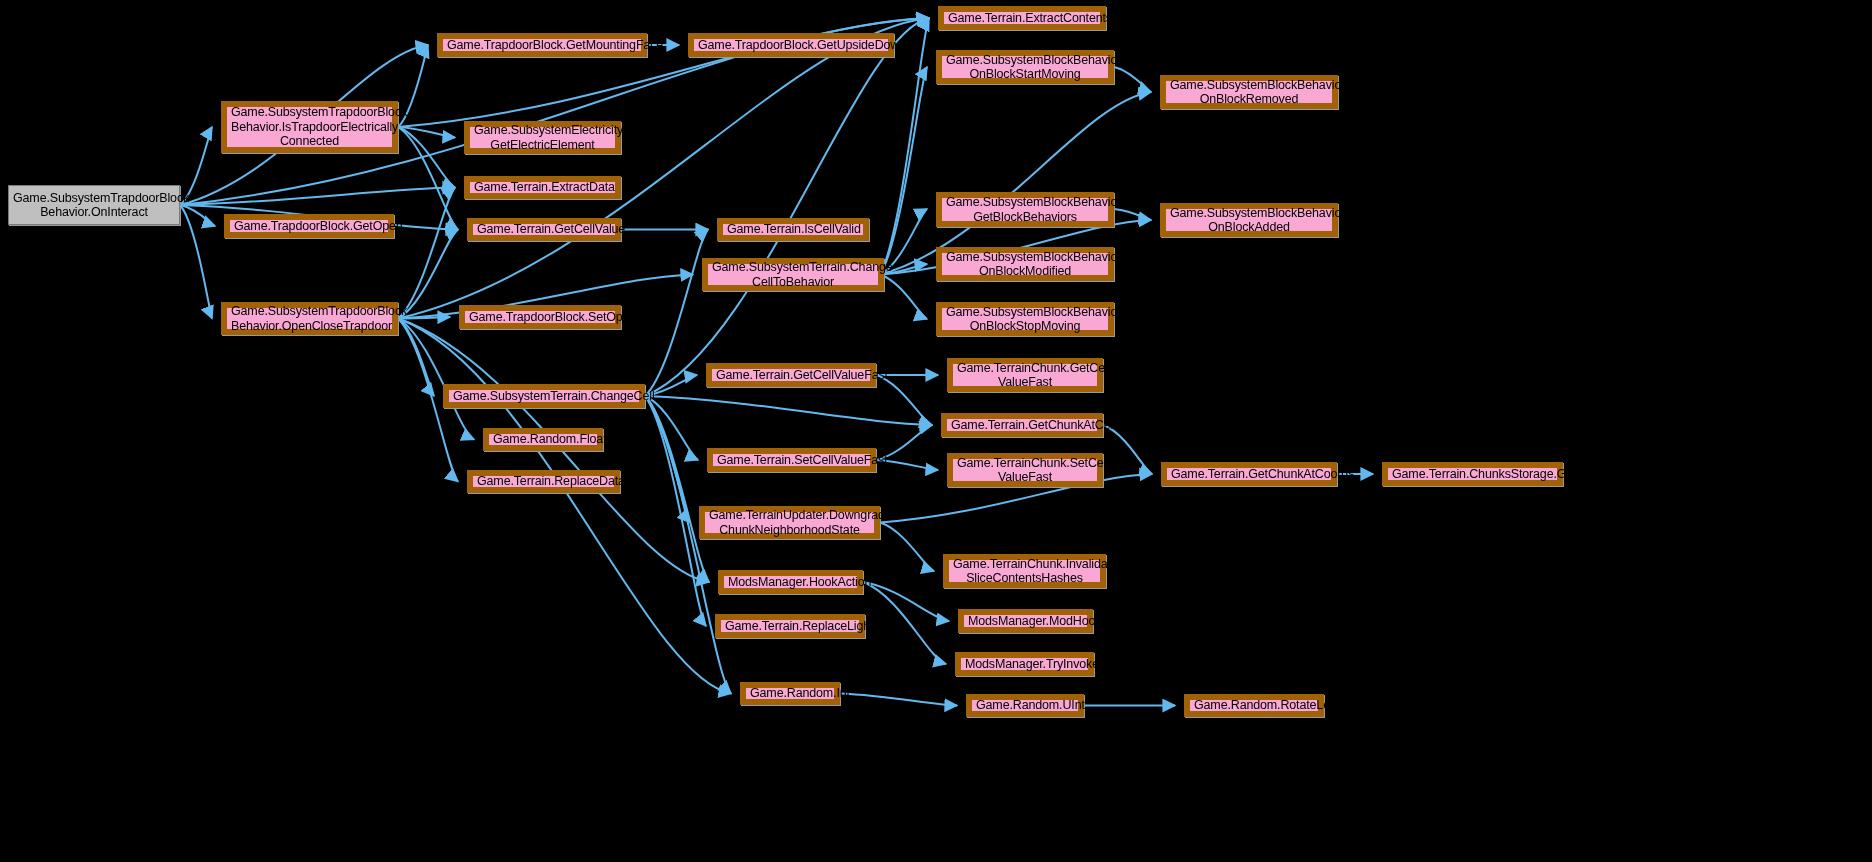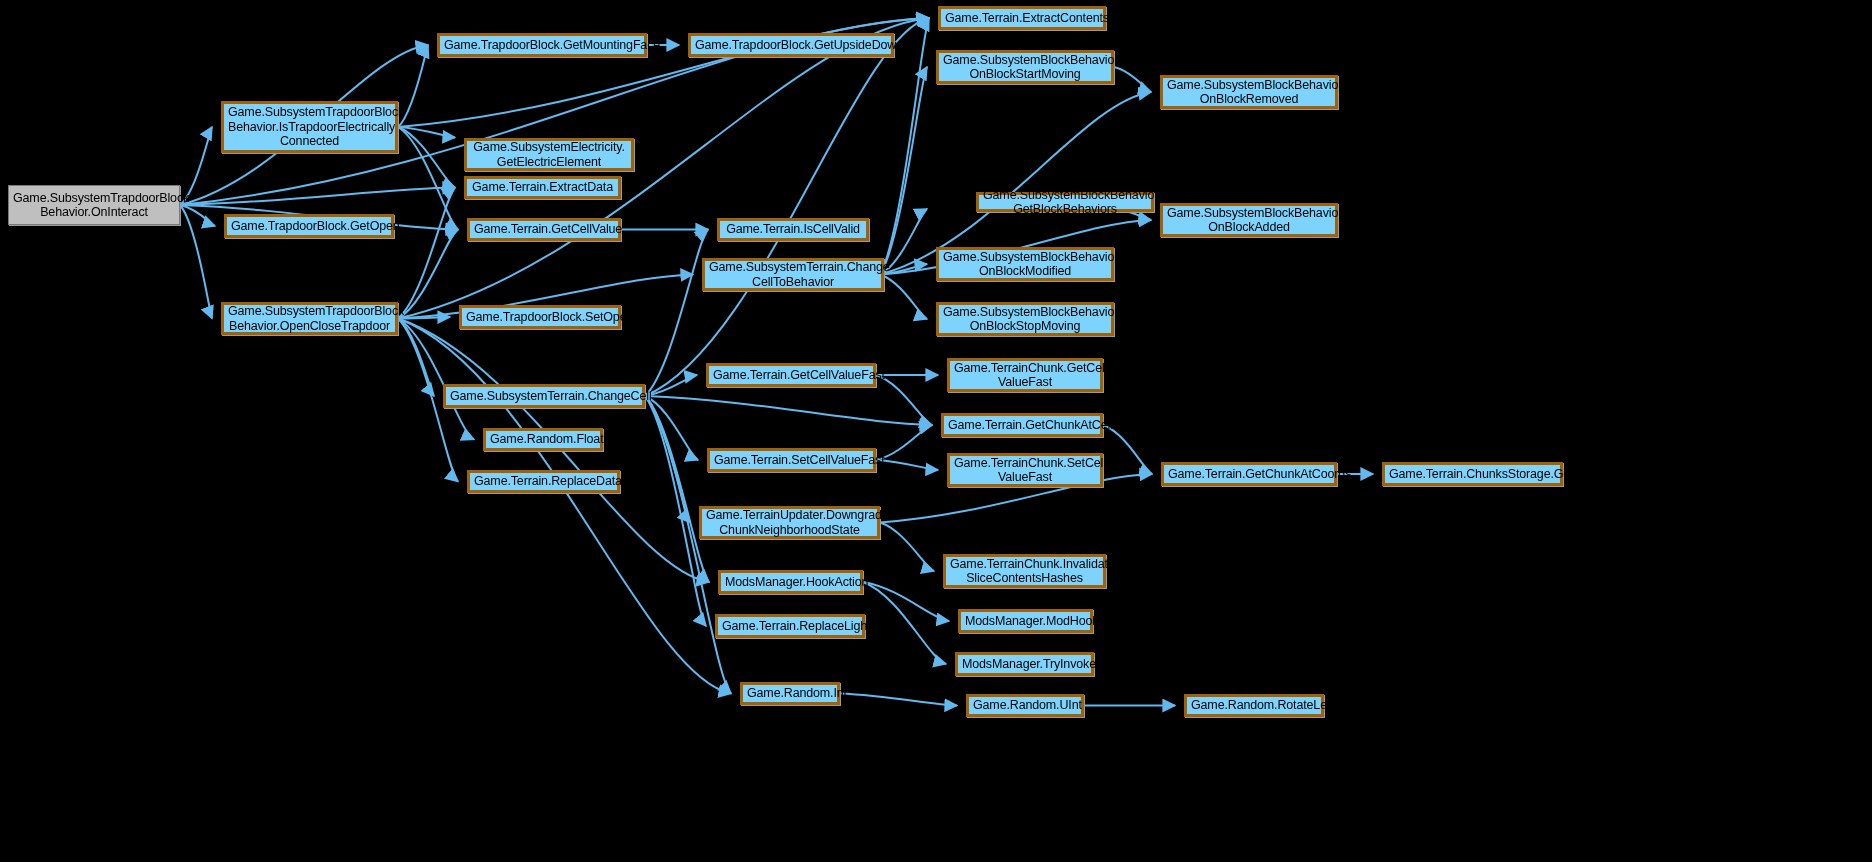--- a/index.html
+++ b/index.html
@@ -19,22 +19,22 @@
     position: absolute;
     left: 0;
     top: 0;
     width: 1872px;
     height: 862px;
     pointer-events: none;
   }
   .node {
     position: absolute;
     box-sizing: border-box;
-    background: #7dd3fc;
-    border: 3px solid #a16207;
+    background: #f9a8d4;
+    border: 6px solid #a16207;
     box-shadow: 1px 1px 0 0 #9a9a9a;
     color: #000000;
     font-size: 12.5px;
     line-height: 14.5px;
     display: flex;
     align-items: center;
     justify-content: center;
     text-align: center;
     padding: 1px 4px;
     letter-spacing: -0.15px;
@@ -120,42 +120,42 @@
       <div class="node root" style="left: 8px; top: 185px; width: 172px; height: 40px;"><span class="node-label">Game.SubsystemTrapdoorBlock
 Behavior.OnInteract</span></div>
       <div class="node" style="left: 221px; top: 101px; width: 177px; height: 52px;"><span class="node-label">Game.SubsystemTrapdoorBlock
 Behavior.IsTrapdoorElectrically
 Connected</span></div>
       <div class="node" style="left: 224px; top: 214px; width: 170px; height: 24px;"><span class="node-label">Game.TrapdoorBlock.GetOpen</span></div>
       <div class="node" style="left: 221px; top: 302px; width: 177px; height: 33px;"><span class="node-label">Game.SubsystemTrapdoorBlock
 Behavior.OpenCloseTrapdoor</span></div>
       <div class="node" style="left: 437px; top: 33px; width: 210px; height: 24px;"><span class="node-label">Game.TrapdoorBlock.GetMountingFace</span></div>
       <div class="node" style="left: 688px; top: 33px; width: 206px; height: 24px;"><span class="node-label">Game.TrapdoorBlock.GetUpsideDown</span></div>
-      <div class="node" style="left: 464px; top: 138px; width: 170px; height: 33px;"><span class="node-label">Game.SubsystemElectricity.
+      <div class="node" style="left: 464px; top: 121px; width: 157px; height: 33px;"><span class="node-label">Game.SubsystemElectricity.
 GetElectricElement</span></div>
       <div class="node" style="left: 464px; top: 176px; width: 157px; height: 23px;"><span class="node-label">Game.Terrain.ExtractData</span></div>
       <div class="node" style="left: 467px; top: 218px; width: 154px; height: 23px;"><span class="node-label">Game.Terrain.GetCellValue</span></div>
       <div class="node" style="left: 459px; top: 305px; width: 162px; height: 24px;"><span class="node-label">Game.TrapdoorBlock.SetOpen</span></div>
       <div class="node" style="left: 717px; top: 218px; width: 152px; height: 23px;"><span class="node-label">Game.Terrain.IsCellValid</span></div>
       <div class="node" style="left: 702px; top: 258px; width: 182px; height: 33px;"><span class="node-label">Game.SubsystemTerrain.Change
 CellToBehavior</span></div>
       <div class="node" style="left: 443px; top: 384px; width: 202px; height: 24px;"><span class="node-label">Game.SubsystemTerrain.ChangeCell</span></div>
       <div class="node" style="left: 483px; top: 428px; width: 120px; height: 23px;"><span class="node-label">Game.Random.Float</span></div>
       <div class="node" style="left: 467px; top: 470px; width: 153px; height: 23px;"><span class="node-label">Game.Terrain.ReplaceData</span></div>
       <div class="node" style="left: 706px; top: 363px; width: 170px; height: 24px;"><span class="node-label">Game.Terrain.GetCellValueFast</span></div>
       <div class="node" style="left: 707px; top: 448px; width: 169px; height: 24px;"><span class="node-label">Game.Terrain.SetCellValueFast</span></div>
       <div class="node" style="left: 699px; top: 506px; width: 181px; height: 33px; align-items: center;"><span class="node-label">Game.TerrainUpdater.Downgrade
 ChunkNeighborhoodState</span></div>
       <div class="node" style="left: 718px; top: 570px; width: 145px; height: 24px;"><span class="node-label">ModsManager.HookAction</span></div>
       <div class="node" style="left: 715px; top: 614px; width: 150px; height: 24px;"><span class="node-label">Game.Terrain.ReplaceLight</span></div>
       <div class="node" style="left: 740px; top: 682px; width: 100px; height: 23px;"><span class="node-label">Game.Random.Int</span></div>
       <div class="node" style="left: 938px; top: 6px; width: 168px; height: 24px;"><span class="node-label">Game.Terrain.ExtractContents</span></div>
       <div class="node" style="left: 936px; top: 50px; width: 178px; height: 34px;"><span class="node-label">Game.SubsystemBlockBehavior.
 OnBlockStartMoving</span></div>
-      <div class="node" style="left: 936px; top: 192px; width: 178px; height: 20px; margin-left: 40px;"><span class="node-label">Game.SubsystemBlockBehaviors.
+      <div class="node" style="left: 936px; top: 192px; width: 178px; height: 35px;"><span class="node-label">Game.SubsystemBlockBehaviors.
 GetBlockBehaviors</span></div>
       <div class="node" style="left: 936px; top: 247px; width: 178px; height: 34px;"><span class="node-label">Game.SubsystemBlockBehavior.
 OnBlockModified</span></div>
       <div class="node" style="left: 936px; top: 302px; width: 178px; height: 34px;"><span class="node-label">Game.SubsystemBlockBehavior.
 OnBlockStopMoving</span></div>
       <div class="node" style="left: 947px; top: 358px; width: 156px; height: 34px;"><span class="node-label">Game.TerrainChunk.GetCell
 ValueFast</span></div>
       <div class="node" style="left: 941px; top: 413px; width: 162px; height: 24px;"><span class="node-label">Game.Terrain.GetChunkAtCell</span></div>
       <div class="node" style="left: 947px; top: 453px; width: 156px; height: 34px;"><span class="node-label">Game.TerrainChunk.SetCell
 ValueFast</span></div>

